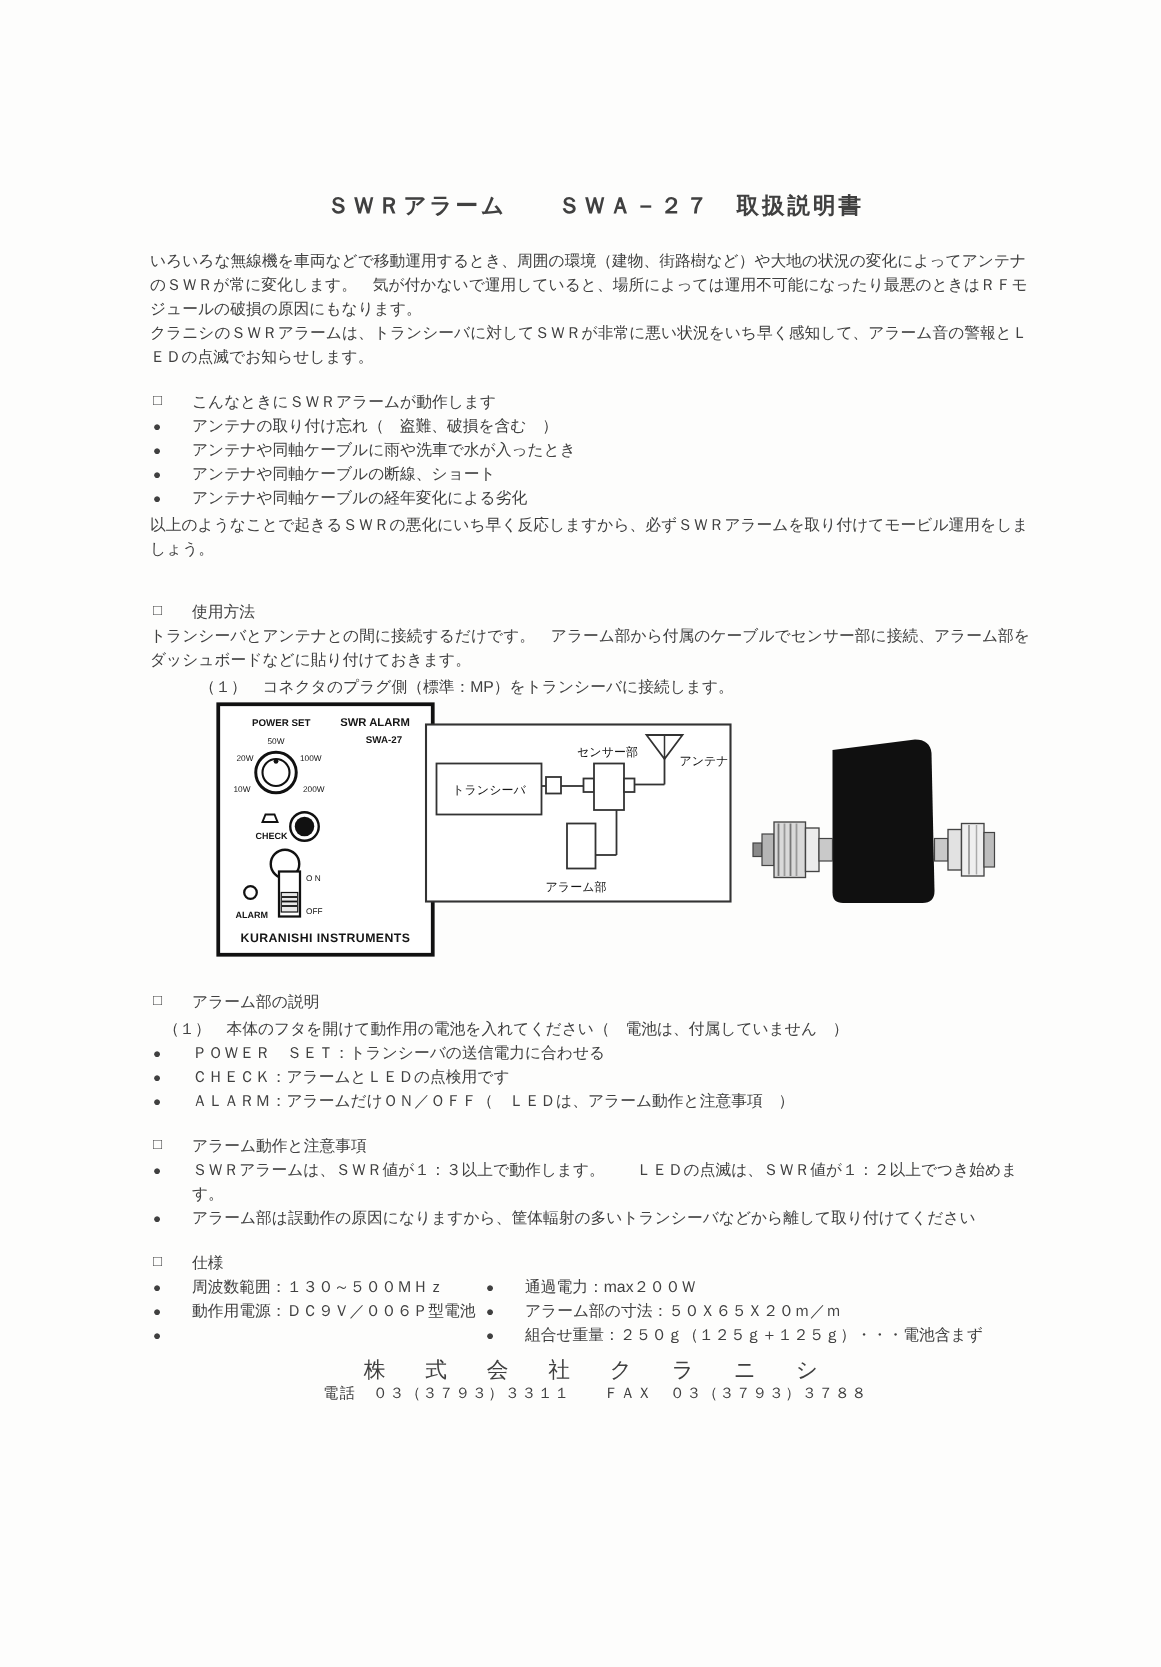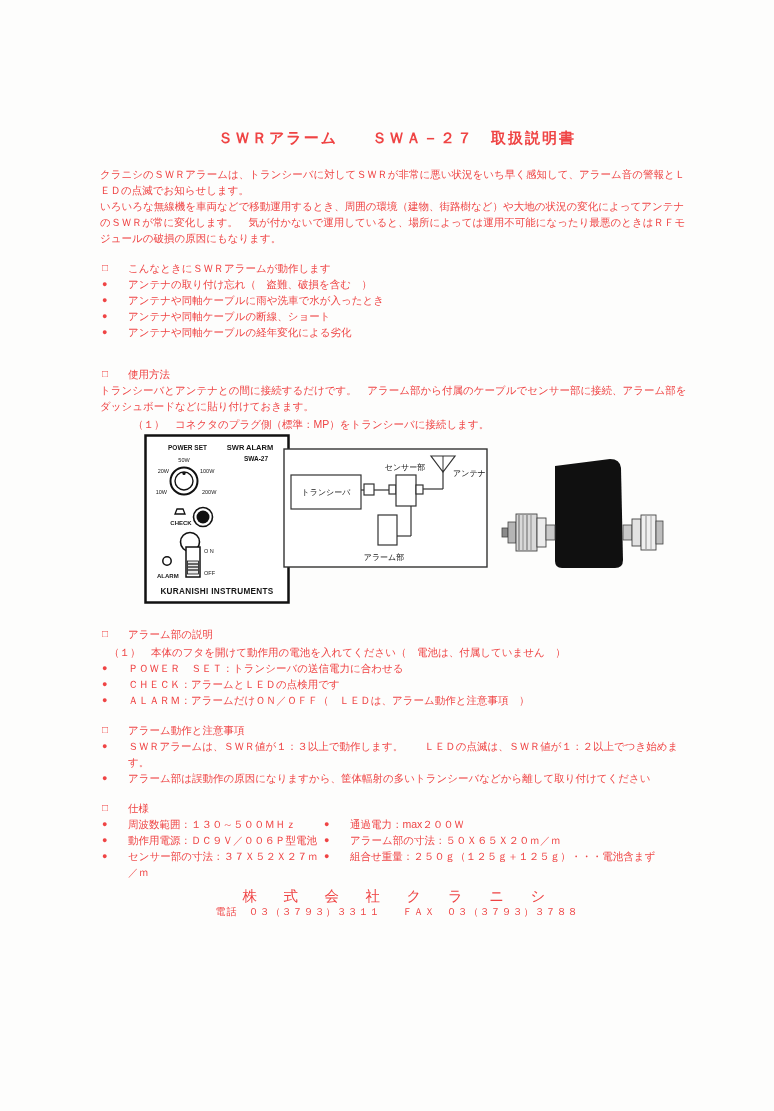--- a/index.html
+++ b/index.html
@@ -2,21 +2,21 @@
 <html lang="ja"><head>
 <meta charset="utf-8">
 <style>
   html,body{margin:0;padding:0;}
   .page{
     position:relative;
     width:774px;height:1111px;
     background:#fdfdfc;
     overflow:hidden;
     font-family:"Liberation Sans","DejaVu Sans",sans-serif;
-    color:#ef4444;
+    color:#404040;
   }
   .content{
     position:absolute;left:100px;top:130px;width:594px;
     font-size:10.5px;line-height:16px;
   }
   .doc-title{
     text-align:center;font-size:15px;font-weight:bold;
     letter-spacing:2px;margin-bottom:20px;white-space:pre;
   }
   .para{margin:0;}
@@ -53,22 +53,22 @@
   .footer-phone{font-size:10px;letter-spacing:1px;}
 </style>
 </head>
 <body>
 
 <div class="page">
   <div class="content">
 
     <div class="doc-title">ＳＷＲアラーム　　ＳＷＡ－２７　取扱説明書</div>
 
+    <div class="para">いろいろな無線機を車両などで移動運用するとき、周囲の環境（建物、街路樹など）や大地の状況の変化によってアンテナのＳＷＲが常に変化します。　気が付かないで運用していると、場所によっては運用不可能になったり最悪のときはＲＦモジュールの破損の原因にもなります。</div>
     <div class="para">クラニシのＳＷＲアラームは、トランシーバに対してＳＷＲが非常に悪い状況をいち早く感知して、アラーム音の警報とＬＥＤの点滅でお知らせします。</div>
-    <div class="para">いろいろな無線機を車両などで移動運用するとき、周囲の環境（建物、街路樹など）や大地の状況の変化によってアンテナのＳＷＲが常に変化します。　気が付かないで運用していると、場所によっては運用不可能になったり最悪のときはＲＦモジュールの破損の原因にもなります。</div>
 
     <div class="sec">
       <div class="row">
         <span class="marker sq">□</span>
         <span class="rowtext">こんなときにＳＷＲアラームが動作します</span>
       </div>
       <div class="row">
         <span class="marker">●</span>
         <span class="rowtext">アンテナの取り付け忘れ（　盗難、破損を含む　）</span>
       </div>
@@ -77,20 +77,21 @@
         <span class="rowtext">アンテナや同軸ケーブルに雨や洗車で水が入ったとき</span>
       </div>
       <div class="row">
         <span class="marker">●</span>
         <span class="rowtext">アンテナや同軸ケーブルの断線、ショート</span>
       </div>
       <div class="row">
         <span class="marker">●</span>
         <span class="rowtext">アンテナや同軸ケーブルの経年変化による劣化</span>
       </div>
+      <div class="closing">以上のようなことで起きるＳＷＲの悪化にいち早く反応しますから、必ずＳＷＲアラームを取り付けてモービル運用をしましょう。</div>
     </div>
 
     <div class="sec sec-usage">
       <div class="row">
         <span class="marker sq">□</span>
         <span class="rowtext">使用方法</span>
       </div>
       <div class="para">トランシーバとアンテナとの間に接続するだけです。　アラーム部から付属のケーブルでセンサー部に接続、アラーム部をダッシュボードなどに貼り付けておきます。</div>
       <div class="steps">
         <div class="step-row">
@@ -263,21 +264,20 @@
           <span>動作用電源：ＤＣ９Ｖ／００６Ｐ型電池</span>
         </div>
         <div class="spec-right">
           <span class="marker">●</span>
           <span>アラーム部の寸法：５０Ｘ６５Ｘ２０ｍ／ｍ</span>
         </div>
       </div>
       <div class="spec-row">
         <div class="spec-left">
           <span class="marker">●</span>
-          <span>センサー部の寸法：３７Ｘ５２Ｘ２７ｍ／ｍ</span>
         </div>
         <div class="spec-right">
           <span class="marker">●</span>
           <span>組合せ重量：２５０ｇ（１２５ｇ＋１２５ｇ）・・・電池含まず</span>
         </div>
       </div>
     </div>
 
     <div class="footer">
       <div class="footer-company">株　式　会　社　ク　ラ　ニ　シ</div>

